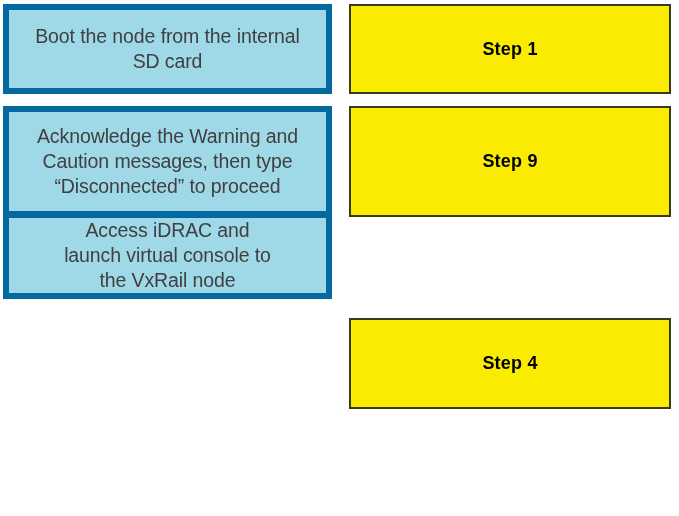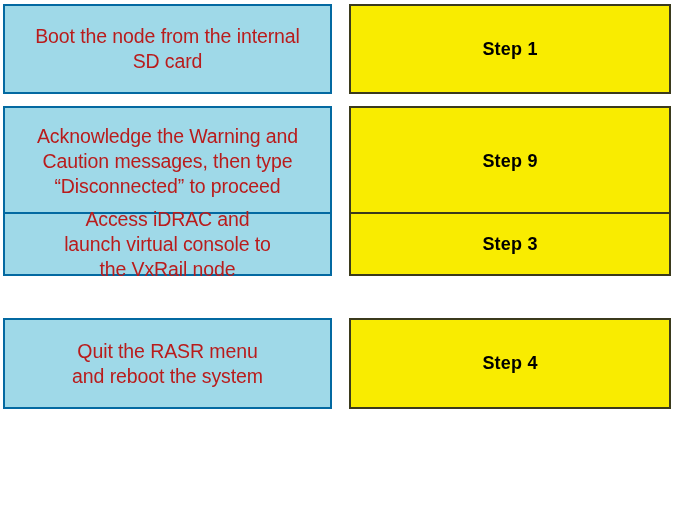--- a/index.html
+++ b/index.html
@@ -29,22 +29,22 @@
     box-sizing: border-box;
     display: flex;
     align-items: center;
     justify-content: center;
     text-align: center;
   }
   .box-desc {
     left: 3px;
     width: 329px;
     background: #9FD9E8;
-    border: 2px solid #0369a1;
-    color: #b91c1c;
+    border: 6px solid #0369a1;
+    color: #404040;
     font-size: 19.5px;
     line-height: 25px;
     font-weight: 400;
     letter-spacing: -0.1px;
   }
   .box-step {
     left: 349px;
     width: 322px;
     background: #F9EC00;
     border: 2px solid #3B3A1C;
@@ -54,21 +54,21 @@
     letter-spacing: 0.2px;
   }
   .box-label {
     display: block;
     padding: 0 6px;
     white-space: pre-line;
   }
   
   .r0 { top: 4px;   height: 90px;  }
   .r1 { top: 106px; height: 111px;  }
-  .r2 { top: 212px; height: 64px;  }
+  .r2 { top: 212px; height: 87px;  }
   .r3 { top: 318px; height: 91px;  }
   .r4 { top: 423px; height: 90px;  }
 </style>
 </head>
 <body>
 
 <div id="diagram">
 
   <div class="row r0">
     <div class="box box-desc r0" style="top:0">
@@ -90,29 +90,22 @@
       <span class="box-label">Step 9</span>
     </div>
   </div>
 
   <div class="row r2">
     <div class="box box-desc r2" style="top:0">
       <span class="box-label">Access iDRAC and
 launch virtual console to
 the VxRail node</span>
     </div>
-    <div class="box box-step r2" style="top:0">
-      <span class="box-label">Step 3</span>
-    </div>
   </div>
 
   <div class="row r3">
-    <div class="box box-desc r3" style="top:0">
-      <span class="box-label">Quit the RASR menu
-and reboot the system</span>
-    </div>
     <div class="box box-step r3" style="top:0">
       <span class="box-label">Step 4</span>
     </div>
   </div>
 
 
 </div>
 
 </body></html>

